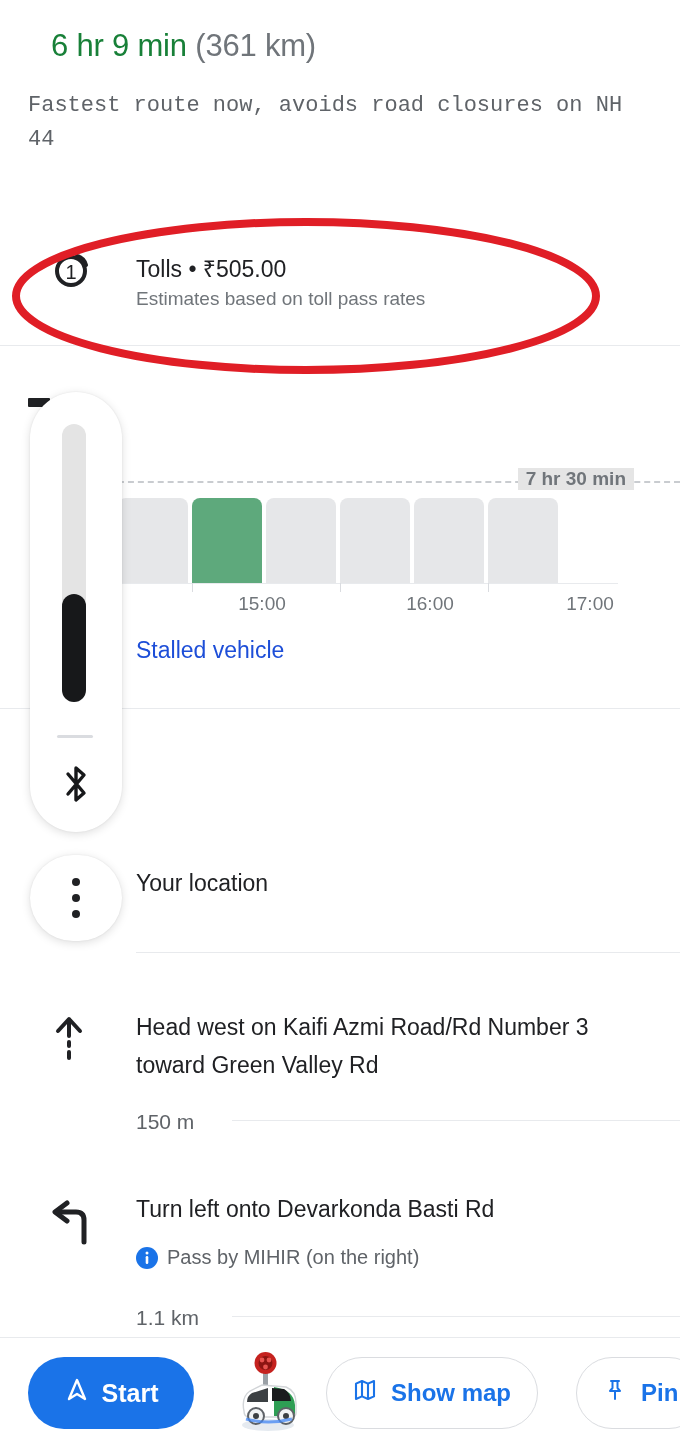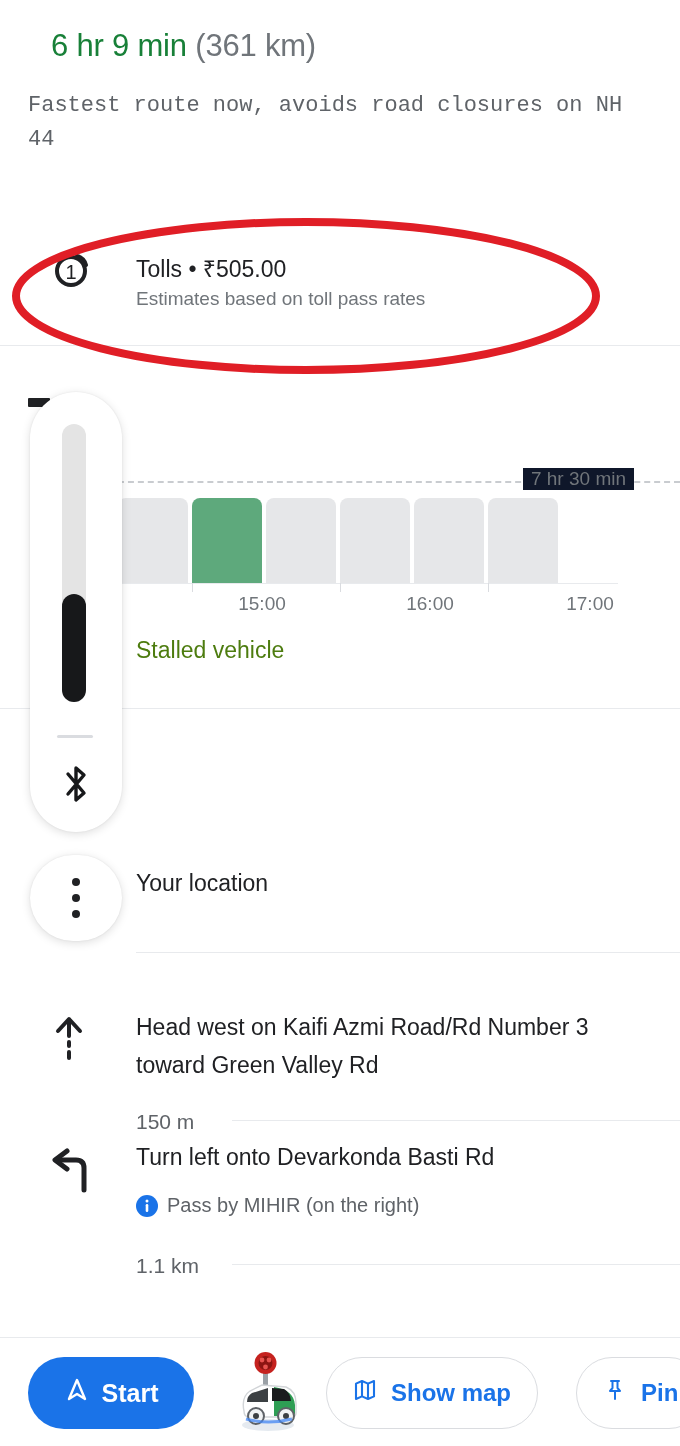--- a/index.html
+++ b/index.html
@@ -39,40 +39,40 @@
     position: absolute; left: 0; width: 680px; height: 1px; background: #e8eaed;
   }
 
   
   .chart-wrap { position: absolute; left: 0; top: 400px; width: 680px; height: 310px; }
   .dashline {
     position: absolute; left: 118px; top: 81px; width: 562px; height: 0;
     border-top: 2px dashed #c9ccd0;
   }
   .dashlabel {
-    position: absolute; right: 46px; top: 68px; background: #0f172a; padding: 0 8px;
-    font-size: 19px; color: #70757a; white-space: nowrap;
+    position: absolute; right: 46px; top: 68px; background: #e5e5e5; padding: 0 8px;
+    font-size: 19px; color: #70757a; white-space: nowrap; font-weight: bold;
   }
   .bars { position: absolute; left: 118px; top: 98px; width: 492px; height: 85px; }
   .bar {
     position: absolute; bottom: 0; height: 85px;
     background: #e6e7e9; border-radius: 8px 8px 0 0;
   }
   .bar.active { background: #5ea97c; }
   .axisline {
     position: absolute; left: 118px; top: 183px; width: 500px; height: 1px; background: #e8eaed;
   }
   .tick { position: absolute; top: 183px; width: 1px; height: 9px; background: #dadce0; }
   .xlabel {
     position: absolute; top: 193px; font-size: 19px; color: #70757a;
     transform: translateX(-50%); white-space: nowrap;
   }
   .incident {
     position: absolute; left: 136px; top: 237px;
-    font-size: 23px; color: #4d7c0f; white-space: nowrap;
+    font-size: 23px; color: #1d4ed8; white-space: nowrap;
   }
 
   
   .step { position: absolute; left: 0; width: 680px; }
   .step-icon { position: absolute; width: 54px; height: 54px; }
   .step-text {
     position: absolute; left: 136px; font-size: 23px; line-height: 38px;
     color: #202124; width: 520px;
   }
   .substep {
@@ -201,21 +201,21 @@
         <path d="M27 34 L27 30" stroke="#202124" stroke-width="4" stroke-linecap="round"></path>
         <path d="M27 24 L27 10" stroke="#202124" stroke-width="4" stroke-linecap="round"></path>
         <path d="M16 19 L27 7 L38 19" fill="none" stroke="#202124" stroke-width="4" stroke-linecap="round" stroke-linejoin="round"></path>
       </svg>
     </div>
     <div class="step-text" style="top:18px;">Head west on Kaifi Azmi Road/Rd Number 3 toward Green Valley Rd</div>
     <div class="dist" style="top:120px;">150 m</div>
     <div class="dist-rule" style="left:232px; top:130px; width:448px;"></div>
   </div>
 
-  <div class="step" style="top:1120px; height:170px;">
+  <div class="step" style="top:1172px; height:170px;">
     <div class="step-icon" style="left:42px; top:24px;">
       <svg viewBox="0 0 54 54" width="54" height="54">
         <path d="M42 46 L42 24 Q42 16 34 16 L16 16" fill="none" stroke="#202124" stroke-width="5" stroke-linecap="round" stroke-linejoin="round"></path>
         <path d="M25 7 L13 16 L25 25" fill="none" stroke="#202124" stroke-width="5" stroke-linecap="round" stroke-linejoin="round"></path>
       </svg>
     </div>
     <div class="step-text" style="top:18px;">Turn left onto Devarkonda Basti Rd</div>
     <div class="substep" style="top:74px;">
       <span class="info-dot">
         <svg viewBox="0 0 22 22" width="22" height="22">

